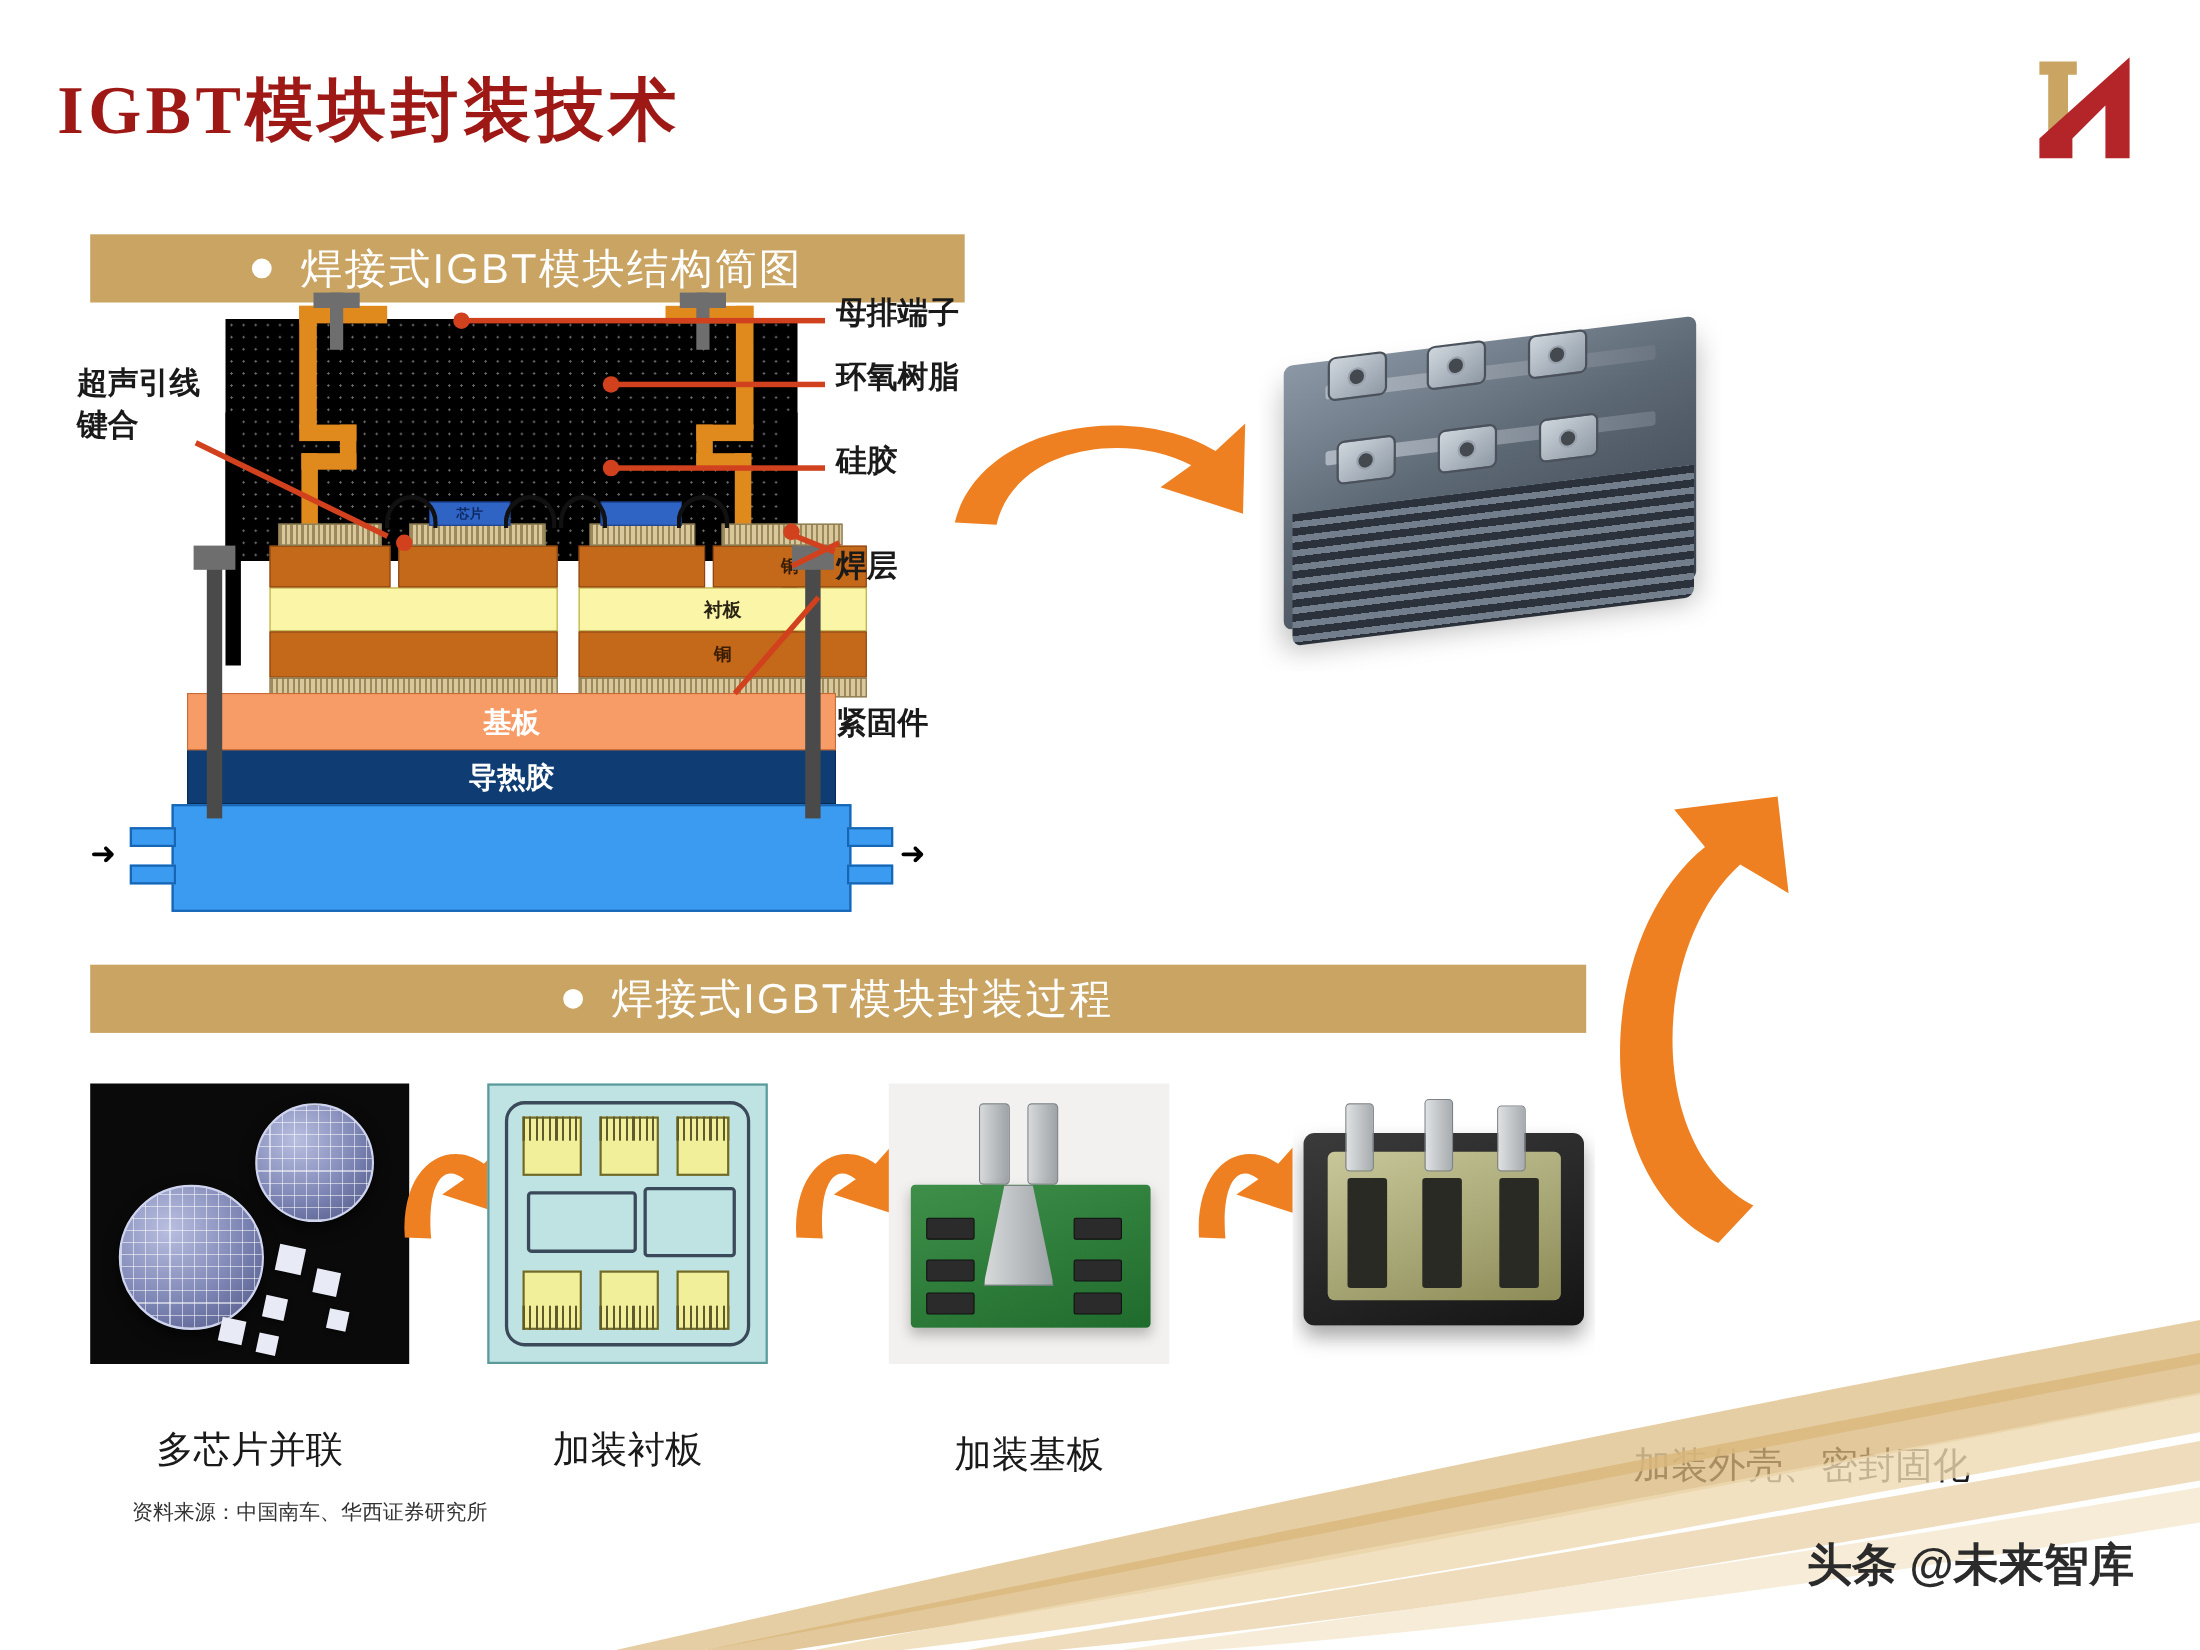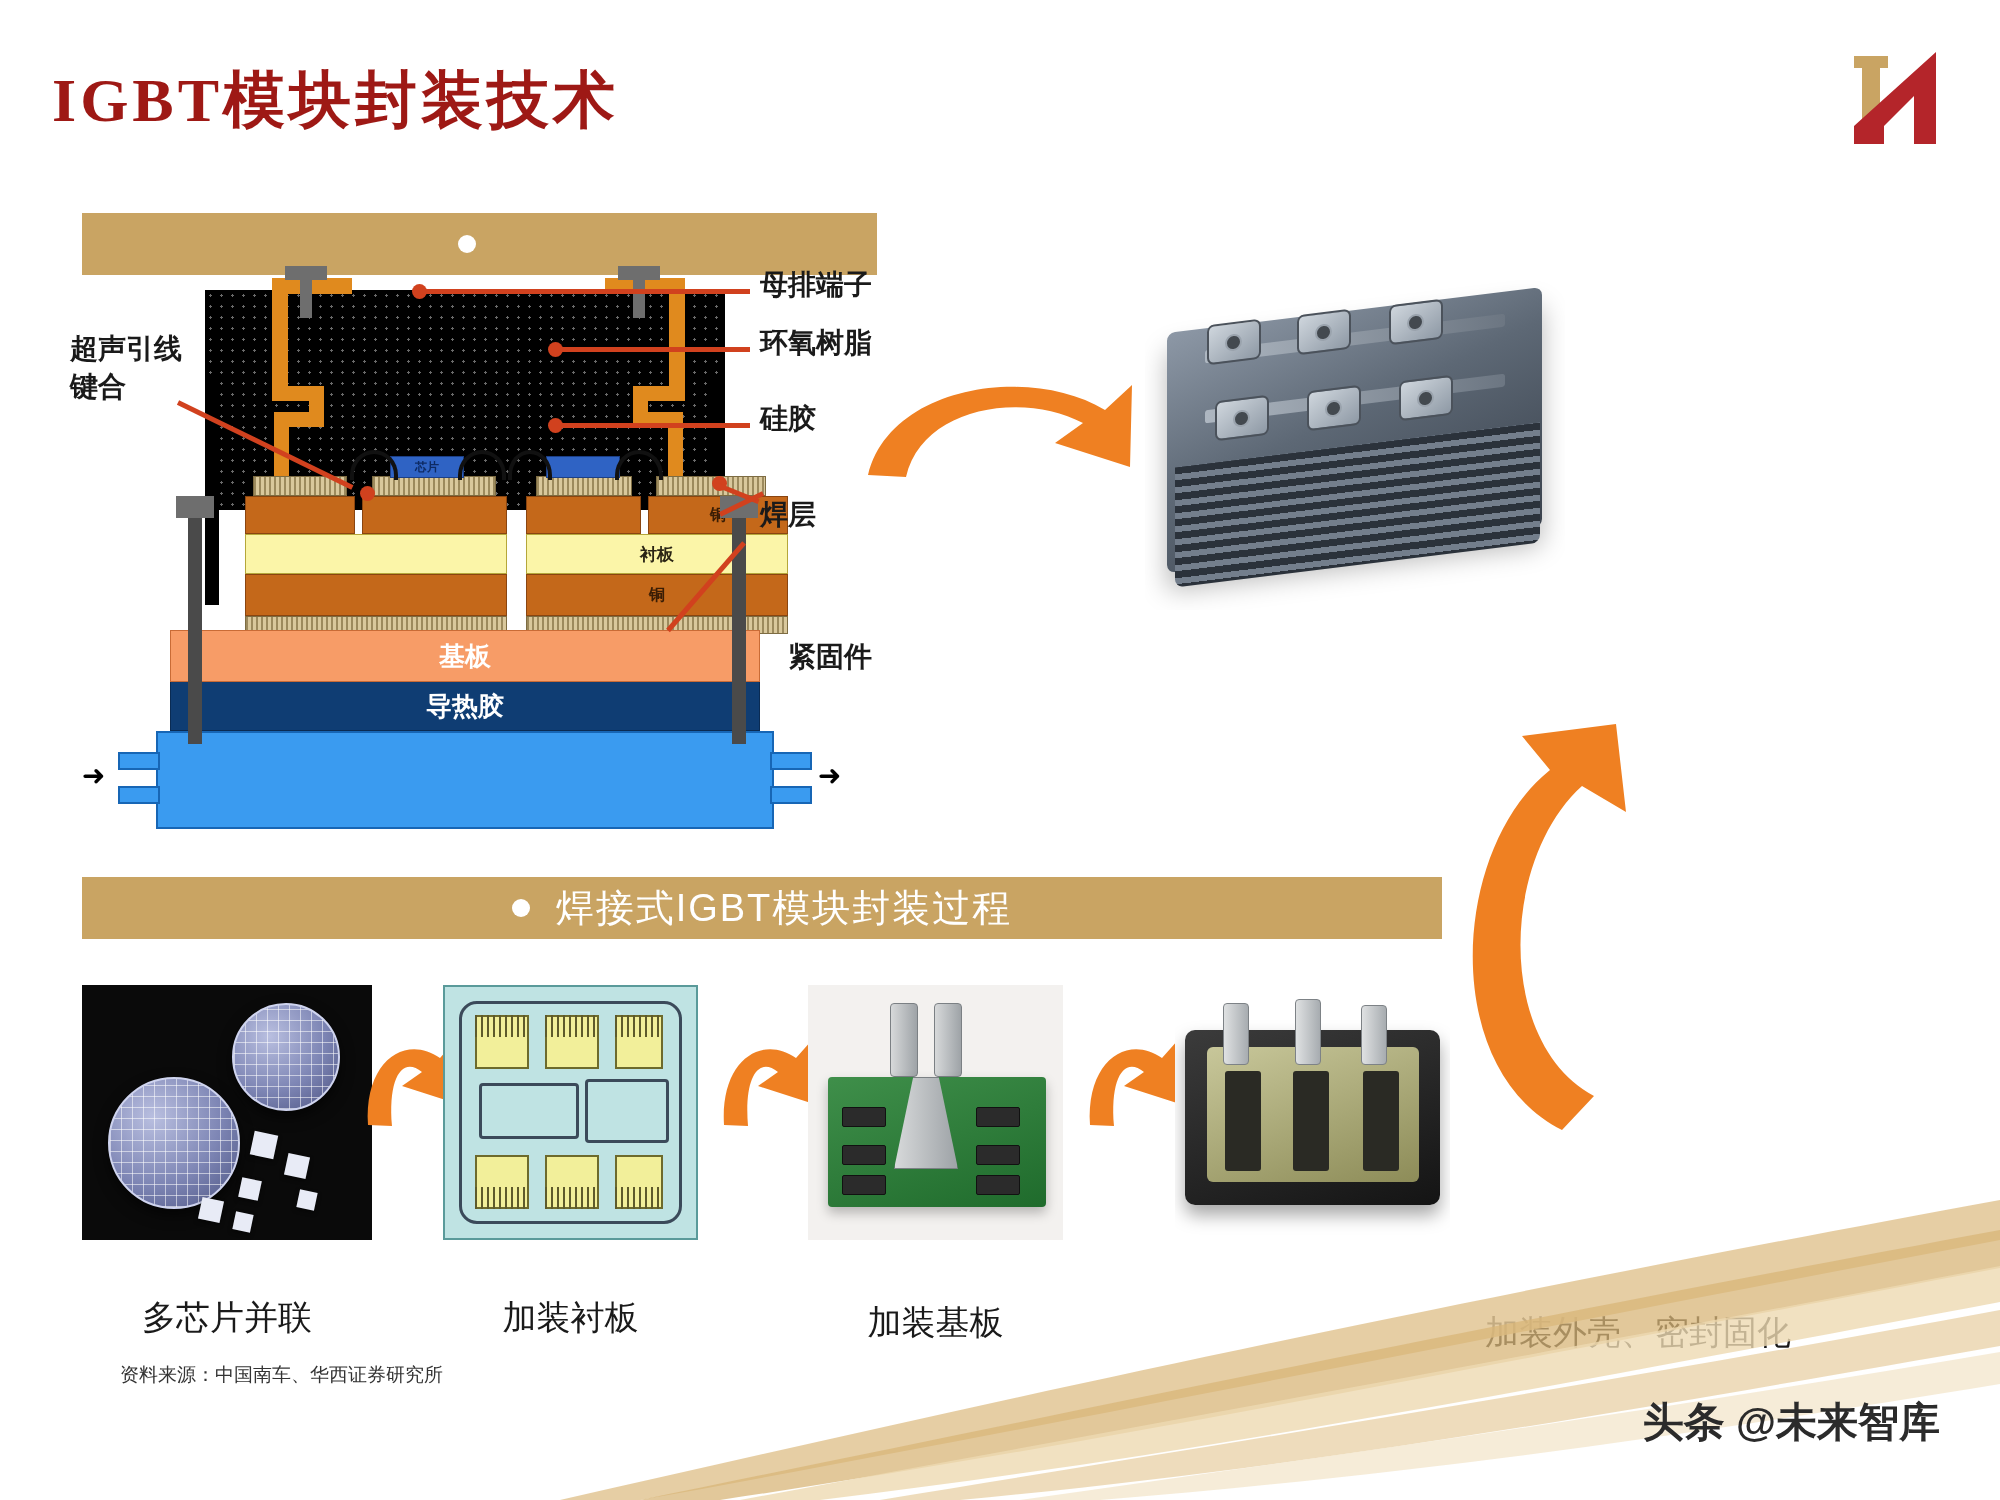--- a/index.html
+++ b/index.html
@@ -238,20 +238,21 @@
   <div id="logo-mark">
     <svg width="112" height="96" viewBox="0 0 112 96">
       <path d="M14 8 L48 8 L48 20 L40 20 L40 74 L22 74 L22 20 L14 20 Z" fill="#c9a463"></path>
       <path d="M14 96 L14 78 L96 4 L96 96 L74 96 L74 48 L44 78 L44 96 Z" fill="#b4252a"></path>
     </svg>
   </div>
 </div>
 
 <div class="gold-banner" id="banner-structure">
   <span class="bullet"></span>
+  <span class="btext">焊接式IGBT模块结构简图</span>
 </div>
 
 <div id="structure-diagram">
 
   <div id="epoxy-box"></div>
   <div id="case-wall-l"></div>
   <div id="case-wall-r"></div>
 
   <div class="busbar" style="left:212px;top:-22px;width:80px;height:16px;"></div>
   <div class="busbar" style="left:212px;top:-22px;width:16px;height:112px;"></div>
@@ -331,21 +332,21 @@
   <div class="lbl" style="left:700px;top:100px;font-size:28px;">硅胶</div>
   <div class="dot" style="left:488px;top:118px;"></div>
   <div class="lead" style="left:496px;top:123px;width:194px;"></div>
 
   <div class="lbl" style="left:700px;top:196px;font-size:28px;">焊层</div>
   <div class="dot" style="left:652px;top:176px;"></div>
   <div class="lead" style="left:656px;top:182px;width:46px;transform:rotate(22deg);"></div>
   <div class="lead" style="left:660px;top:212px;width:48px;transform:rotate(-26deg);"></div>
   <div class="lead" style="left:608px;top:328px;width:116px;transform:rotate(-49deg);"></div>
 
-  <div class="lbl" style="left:700px;top:338px;font-size:28px;padding-left:28px;">紧固件</div>
+  <div class="lbl" style="left:700px;top:338px;font-size:28px;">紧固件</div>
 
   <div class="lbl" style="left:10px;top:30px;font-size:28px;line-height:1.35;">
     <div>超声引线</div>
     <div>键合</div>
   </div>
   <div class="dot" style="left:300px;top:186px;"></div>
   <div class="lead" style="left:118px;top:100px;width:194px;transform:rotate(26deg);"></div>
 </div>
 
 <div class="photo" id="module-photo">

